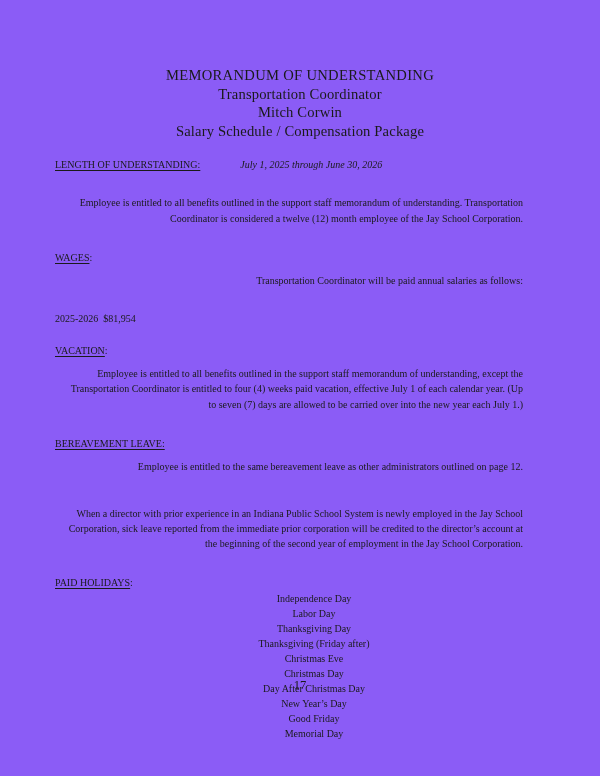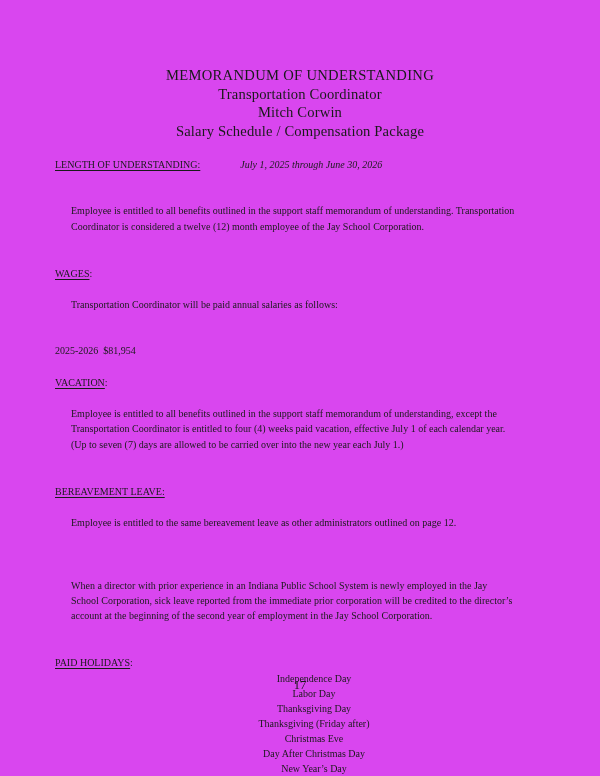--- a/index.html
+++ b/index.html
@@ -5,21 +5,21 @@
 <style>
   html, body {
     margin: 0;
     padding: 0;
     background: #ffffff;
   }
   .page {
     position: relative;
     width: 600px;
     height: 776px;
-    background: #d946ef;
+    background: #8b5cf6;
     font-family: "Liberation Serif", "DejaVu Serif", serif;
     color: #1a1a1a;
     overflow: hidden;
     box-sizing: border-box;
   }
 
   
   .title-block {
     position: absolute;
     left: 0;
@@ -57,22 +57,22 @@
     text-decoration-thickness: from-font;
     white-space: nowrap;
   }
   .date-range {
     font-style: italic;
     margin-left: 40px;
     white-space: nowrap;
   }
 
   .para {
-    margin: 16px;
-    text-align: left;
+    margin: 8px;
+    text-align: right;
   }
   .gap-md { height: 15px; }
   .gap-lg { height: 16px; }
 
   .holiday-list {
     margin: 0;
     padding: 0;
     list-style: none;
     text-align: center;
   }
@@ -133,20 +133,21 @@
 
     <div class="gap-lg"></div>
 
     <div><span class="heading-underline">PAID HOLIDAYS</span><span>:</span></div>
     <ul class="holiday-list">
       <li>Independence Day</li>
       <li>Labor Day</li>
       <li>Thanksgiving Day</li>
       <li>Thanksgiving (Friday after)</li>
       <li>Christmas Eve</li>
+      <li>Christmas Day</li>
       <li>Day After Christmas Day</li>
       <li>New Year’s Day</li>
       <li>Good Friday</li>
       <li>Memorial Day</li>
     </ul>
 
   </div>
 
   <div class="page-number">17</div>
 

